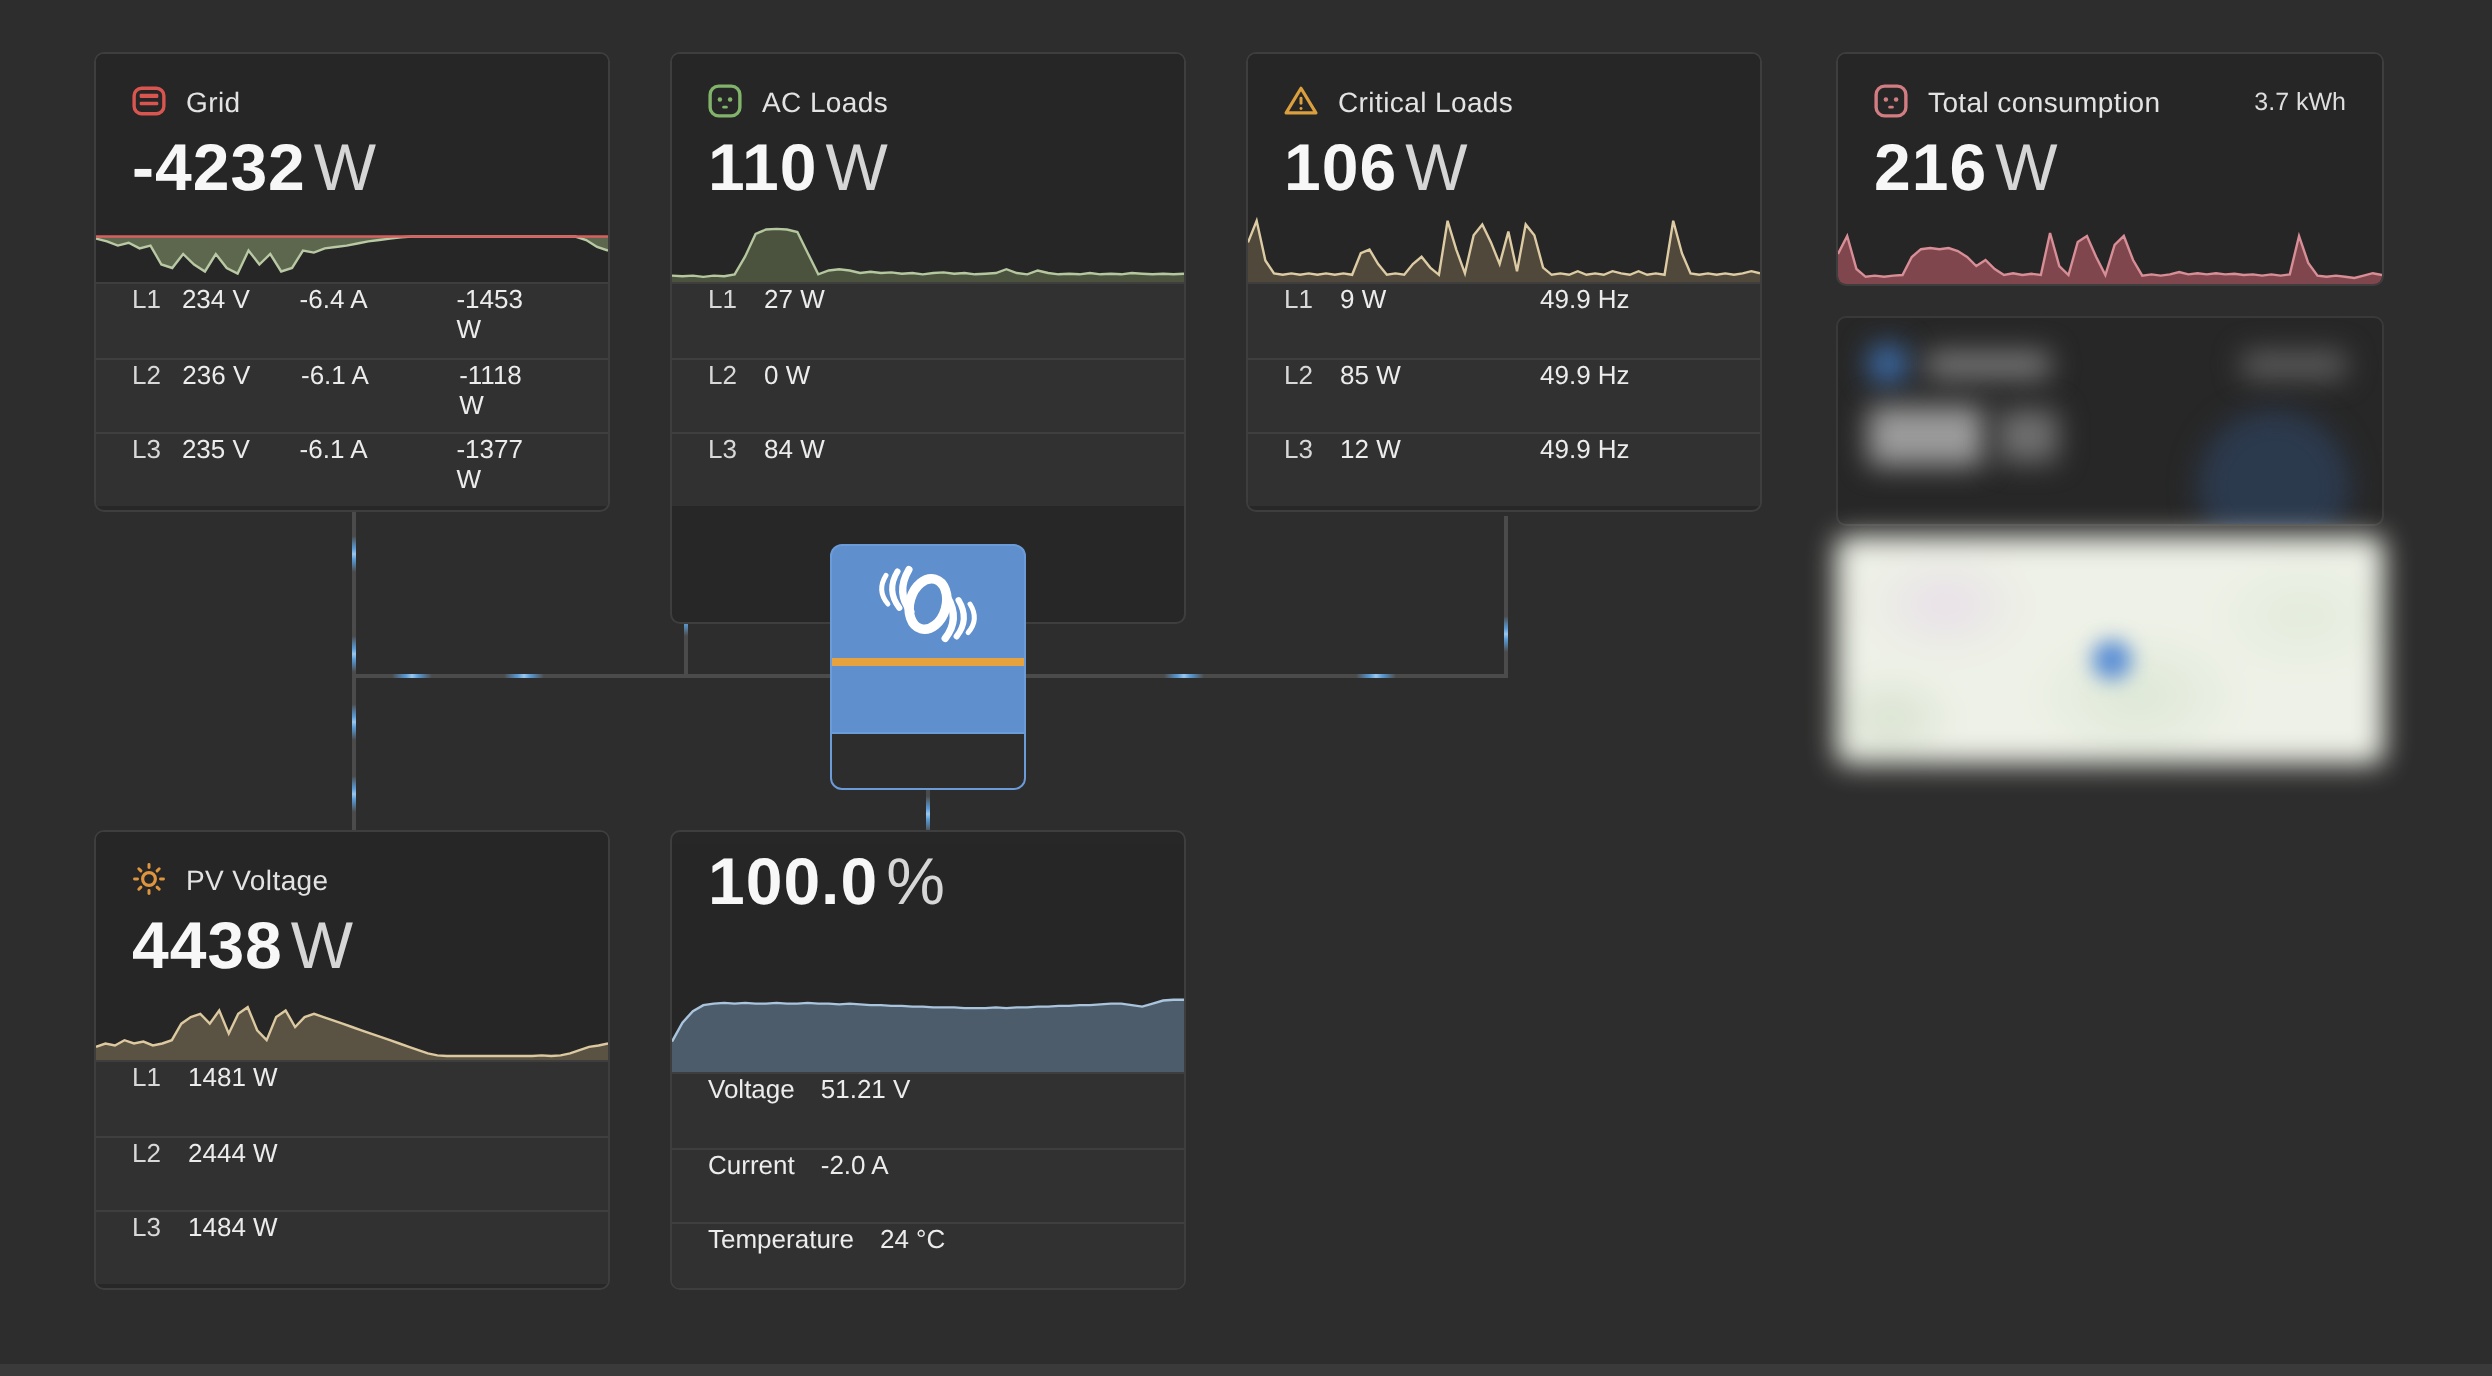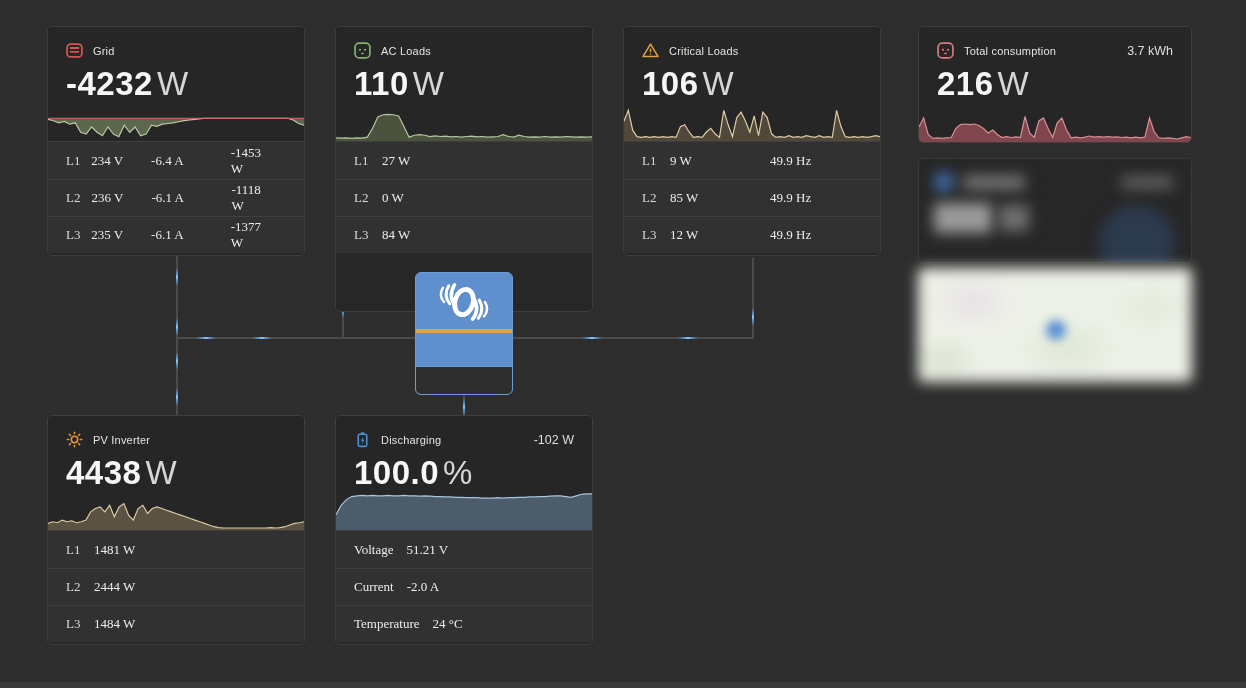--- a/index.html
+++ b/index.html
@@ -11,27 +11,27 @@
   }
   .card {
     position:absolute; background:#272727;
     border:1px solid #3e3e3e; border-radius:5px;
     overflow:hidden;
   }
   .card-top { position:relative; height:114px; background:#262626; }
   .card-head { display:flex; align-items:center; gap:10px; padding:15px 18px 0 18px; }
   .card-head .icon { width:17px; height:17px; flex:0 0 auto; display:block; }
   .card-head .icon svg { display:block; width:100%; height:100%; }
-  .card-label { font-size:11px; color:#e3e3e3; letter-spacing:.2px; }
+  .card-label { font-size:14px; color:#e3e3e3; letter-spacing:.2px; }
   .card-badge { margin-left:auto; font-size:12.5px; color:#dedede; }
   .card-value { padding:0 18px; margin-top:6px; font-size:33px; font-weight:700; color:#f7f7f7; letter-spacing:.5px; }
   .card-value .unit { font-weight:400; color:#d6d6d6; margin-left:4px; }
   .spark { position:absolute; left:0; right:0; bottom:0; width:100%; display:block; }
   .rows { background:#313131; border-top:1px solid #3e3e3e; }
-  .row { display:flex; align-items:center; height:37px; padding:0 18px; font-size:13px; color:#ececec;font-family:Liberation Serif, serif; }
+  .row { display:flex; height:37px; padding:0 18px; font-size:13px; color:#ececec; }
   .row + .row { border-top:1px solid #3f3f3f; }
   .rl { width:28px; color:#d8d8d8; }
   .ra { width:66px; }
   .ra-wide { width:100px; }
   .rb { width:88px; }
   .rc { margin-left:auto; padding-right:14px; }
   .kv-label { margin-right:13px; }
 
   
   .wire { position:absolute; background:#4b4b4b; }
@@ -281,21 +281,21 @@
                 <line x1="8" y1="13.4" x2="8" y2="14.8"></line>
                 <line x1="1.2" y1="8" x2="2.6" y2="8"></line>
                 <line x1="13.4" y1="8" x2="14.8" y2="8"></line>
                 <line x1="3.2" y1="3.2" x2="4.2" y2="4.2"></line>
                 <line x1="11.8" y1="11.8" x2="12.8" y2="12.8"></line>
                 <line x1="12.8" y1="3.2" x2="11.8" y2="4.2"></line>
                 <line x1="4.2" y1="11.8" x2="3.2" y2="12.8"></line>
               </g>
             </svg>
         </span>
-        <span class="card-label">PV Inverter</span>
+        <span class="card-label">PV Voltage</span>
       </div>
       <div class="card-value"><span>4438</span><span class="unit">W</span></div>
       <svg class="spark" style="height:33px;" viewBox="0 0 100 30" preserveAspectRatio="none">
           <polygon points="0,30 0.00,24.00 1.85,22.50 3.70,23.40 5.56,21.00 7.41,22.50 9.26,21.60 11.11,23.40 12.96,22.50 14.81,21.00 16.67,13.50 18.52,10.50 20.37,9.00 22.22,13.50 24.07,7.50 25.93,18.00 27.78,9.00 29.63,6.00 31.48,16.50 33.33,21.00 35.19,10.50 37.04,7.50 38.89,15.00 40.74,10.50 42.59,9.00 44.44,10.50 46.30,12.00 48.15,13.50 50.00,15.00 51.85,16.50 53.70,18.00 55.56,19.50 57.41,21.00 59.26,22.50 61.11,24.00 62.96,25.50 64.81,27.00 66.67,27.90 68.52,28.20 70.37,28.20 72.22,28.20 74.07,28.20 75.93,28.20 77.78,28.20 79.63,28.20 81.48,28.20 83.33,28.20 85.19,28.20 87.04,27.90 88.89,28.20 90.74,27.90 92.59,27.00 94.44,25.50 96.30,24.00 98.15,23.40 100.00,22.50 100,30" fill="rgba(170,150,110,0.4)"></polygon>
           <polyline points="0.00,24.00 1.85,22.50 3.70,23.40 5.56,21.00 7.41,22.50 9.26,21.60 11.11,23.40 12.96,22.50 14.81,21.00 16.67,13.50 18.52,10.50 20.37,9.00 22.22,13.50 24.07,7.50 25.93,18.00 27.78,9.00 29.63,6.00 31.48,16.50 33.33,21.00 35.19,10.50 37.04,7.50 38.89,15.00 40.74,10.50 42.59,9.00 44.44,10.50 46.30,12.00 48.15,13.50 50.00,15.00 51.85,16.50 53.70,18.00 55.56,19.50 57.41,21.00 59.26,22.50 61.11,24.00 62.96,25.50 64.81,27.00 66.67,27.90 68.52,28.20 70.37,28.20 72.22,28.20 74.07,28.20 75.93,28.20 77.78,28.20 79.63,28.20 81.48,28.20 83.33,28.20 85.19,28.20 87.04,27.90 88.89,28.20 90.74,27.90 92.59,27.00 94.44,25.50 96.30,24.00 98.15,23.40 100.00,22.50" fill="none" stroke="#dcc9a0" stroke-width="1.2" vector-effect="non-scaling-stroke"></polyline>
         </svg>
     </div>
     <div class="rows">
       <div class="row">
           <span class="rl">L1</span>
@@ -307,31 +307,20 @@
         </div>
       <div class="row">
           <span class="rl">L3</span>
           <span class="ra">1484 W</span>
         </div>
     </div>
   </div>
 
   <div class="card" style="left:335px; top:415px; width:258px; height:230px;">
     <div class="card-top">
-      <div class="card-head">
-        <span class="icon">
-          <svg viewBox="0 0 16 16">
-              <rect x="4" y="3" width="8" height="11.5" rx="1.5" fill="none" stroke="#4a8fd4" stroke-width="1.5"></rect>
-              <rect x="6.3" y="1.2" width="3.4" height="1.8" rx="0.6" fill="#4a8fd4"></rect>
-              <path d="M8.9 5.2 L6.4 9.2 h1.7 L7.3 12.4 L9.9 8.3 H8.1 Z" fill="#4a8fd4"></path>
-            </svg>
-        </span>
-        <span class="card-label">Discharging</span>
-        <span class="card-badge">-102 W</span>
-      </div>
       <div class="card-value"><span>100.0</span><span class="unit">%</span></div>
       <svg class="spark" style="height:38px;" viewBox="0 0 100 30" preserveAspectRatio="none">
           <polygon points="0,30 0.00,18.00 2.04,10.50 4.08,6.00 6.12,3.60 8.16,3.00 10.20,2.70 12.24,3.00 14.29,2.70 16.33,3.00 18.37,3.00 20.41,2.70 22.45,3.00 24.49,3.00 26.53,2.70 28.57,3.00 30.61,3.00 32.65,3.30 34.69,3.00 36.73,3.30 38.78,3.60 40.82,3.60 42.86,3.90 44.90,3.90 46.94,4.20 48.98,4.20 51.02,4.50 53.06,4.50 55.10,4.50 57.14,4.80 59.18,4.80 61.22,4.80 63.27,4.50 65.31,4.80 67.35,4.50 69.39,4.50 71.43,4.20 73.47,4.20 75.51,3.90 77.55,3.90 79.59,3.60 81.63,3.60 83.67,3.30 85.71,3.00 87.76,3.00 89.80,3.60 91.84,4.20 93.88,3.00 95.92,1.80 97.96,1.50 100.00,1.50 100,30" fill="rgba(84,102,120,0.85)"></polygon>
           <polyline points="0.00,18.00 2.04,10.50 4.08,6.00 6.12,3.60 8.16,3.00 10.20,2.70 12.24,3.00 14.29,2.70 16.33,3.00 18.37,3.00 20.41,2.70 22.45,3.00 24.49,3.00 26.53,2.70 28.57,3.00 30.61,3.00 32.65,3.30 34.69,3.00 36.73,3.30 38.78,3.60 40.82,3.60 42.86,3.90 44.90,3.90 46.94,4.20 48.98,4.20 51.02,4.50 53.06,4.50 55.10,4.50 57.14,4.80 59.18,4.80 61.22,4.80 63.27,4.50 65.31,4.80 67.35,4.50 69.39,4.50 71.43,4.20 73.47,4.20 75.51,3.90 77.55,3.90 79.59,3.60 81.63,3.60 83.67,3.30 85.71,3.00 87.76,3.00 89.80,3.60 91.84,4.20 93.88,3.00 95.92,1.80 97.96,1.50 100.00,1.50" fill="none" stroke="#a9c4dc" stroke-width="1.2" vector-effect="non-scaling-stroke"></polyline>
         </svg>
     </div>
     <div class="rows">
       <div class="row">
           <span class="kv-label">Voltage</span>
           <span>51.21 V</span>

